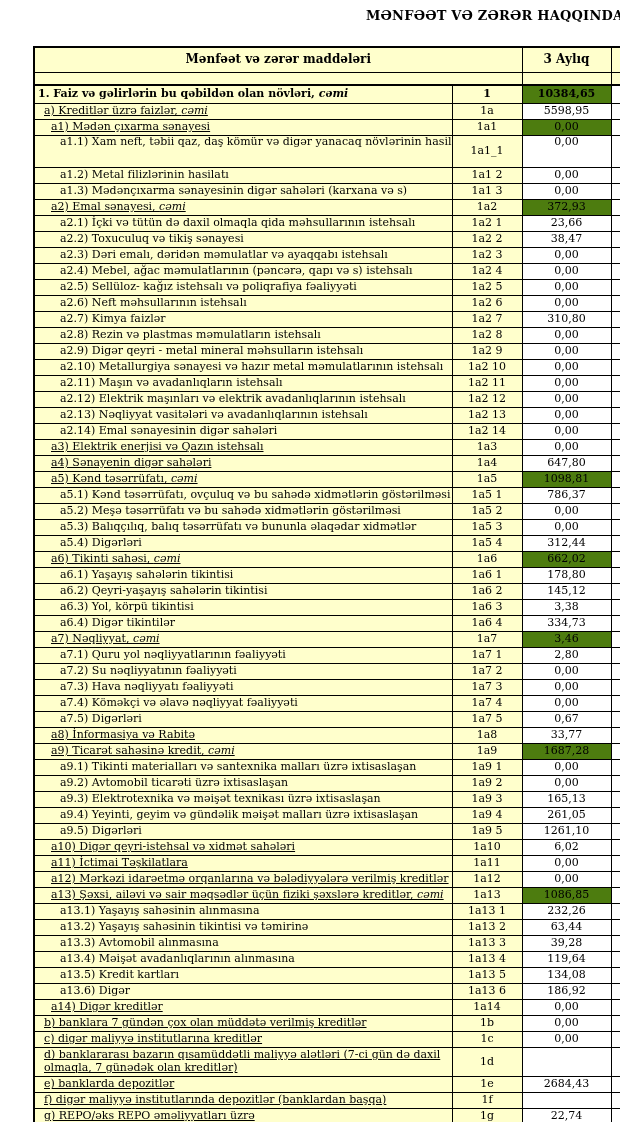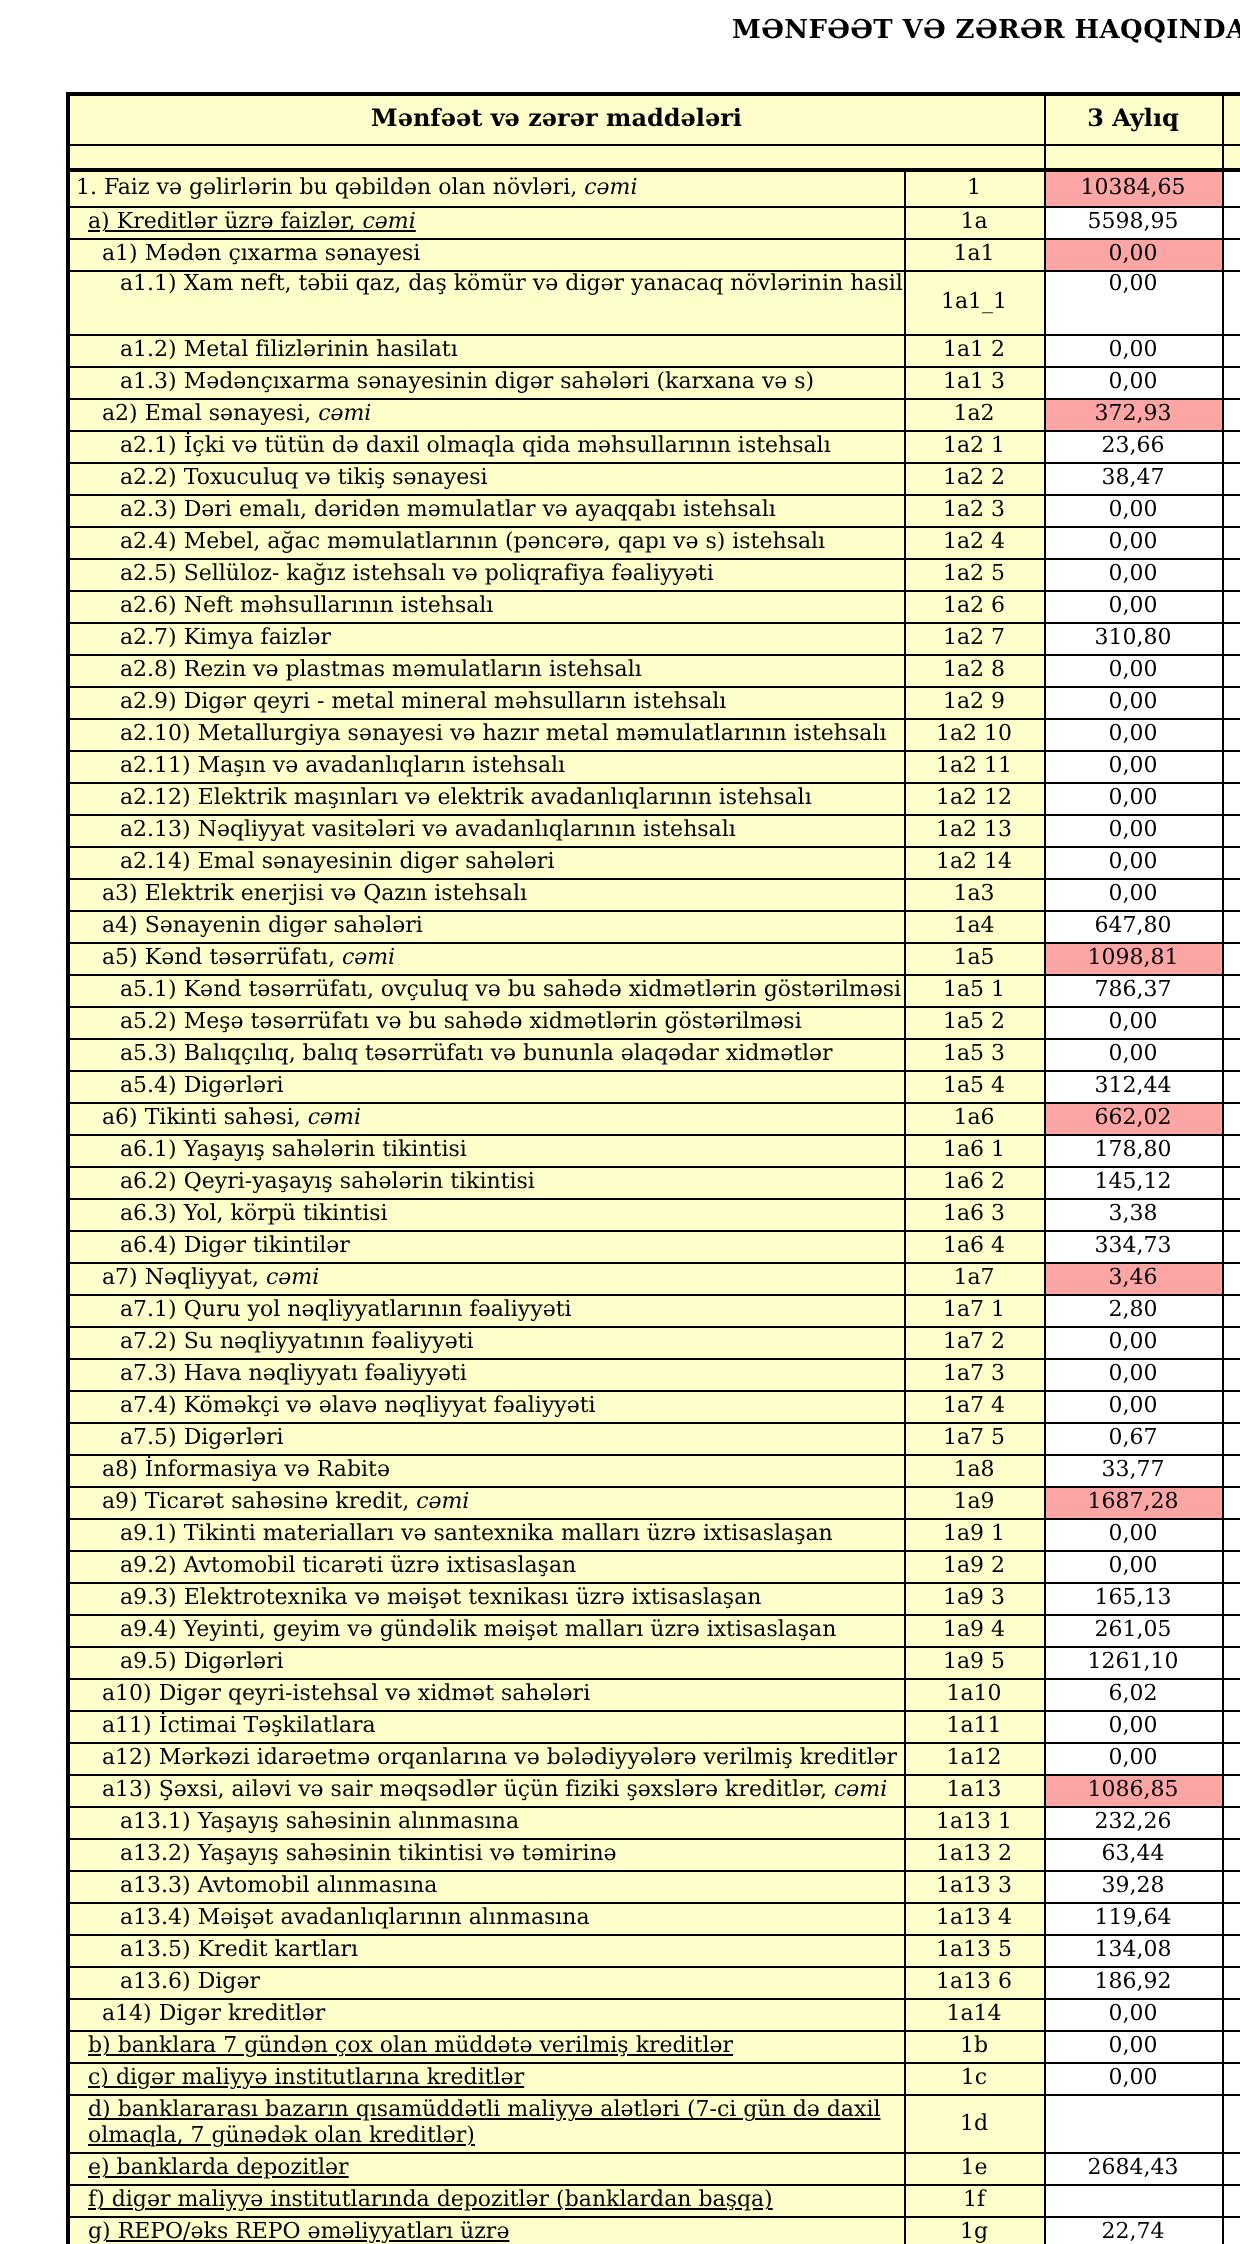--- a/index.html
+++ b/index.html
@@ -10,30 +10,30 @@
   #tbl-wrap{position:absolute;top:46px;left:33px;width:600px;overflow:hidden;}
   table{border-collapse:collapse;table-layout:fixed;width:607px;font-size:11px;
         font-family:"DejaVu Serif","Liberation Serif",serif;}
   td,th{border:1px solid #000;height:15px;padding:0 2px;overflow:hidden;line-height:1.15;
         vertical-align:middle;}
   
   table{border:2px solid #000;}
   thead th{background:#FFFFCC;font-weight:bold;text-align:center;}
   tr.hdr-main th{height:24px;font-size:12px;margin-left:20px;}
   tr.hdr-blank th{height:11px;}
-  tbody tr.first td{border-top:2px solid #000;font-weight:normal;height:17px;}
+  tbody tr.first td{border-top:2px solid #000;font-weight:bold;height:17px;}
   td.lbl{background:#FFFFCC;text-align:left;white-space:nowrap;}
   td.code{background:#FFFFCC;text-align:center;}
   td.val{background:#ffffff;text-align:center;}
-  td.val.vy{background:#fca5a5;}
+  td.val.vy{background:#4d7c0f;}
   td.ovf{background:#ffffff;}
   thead th.ovf{background:#FFFFCC;}
   td.ind0{padding-left:3px;}
   td.ind1{padding-left:9px;text-decoration:underline;}
-  td.ind2{padding-left:16px;}
+  td.ind2{padding-left:16px;text-decoration:underline;}
   td.ind3{padding-left:25px;}
   tr.tall-a td{height:31px;}
   tr.tall-a td.lbl,tr.tall-a td.val{vertical-align:top;}
   tr.tall-d td{height:28px;}
   tr.tall-d td.lbl{white-space:normal;}
   .it{font-style:italic;}
 </style>
 </head>
 <body>
 

